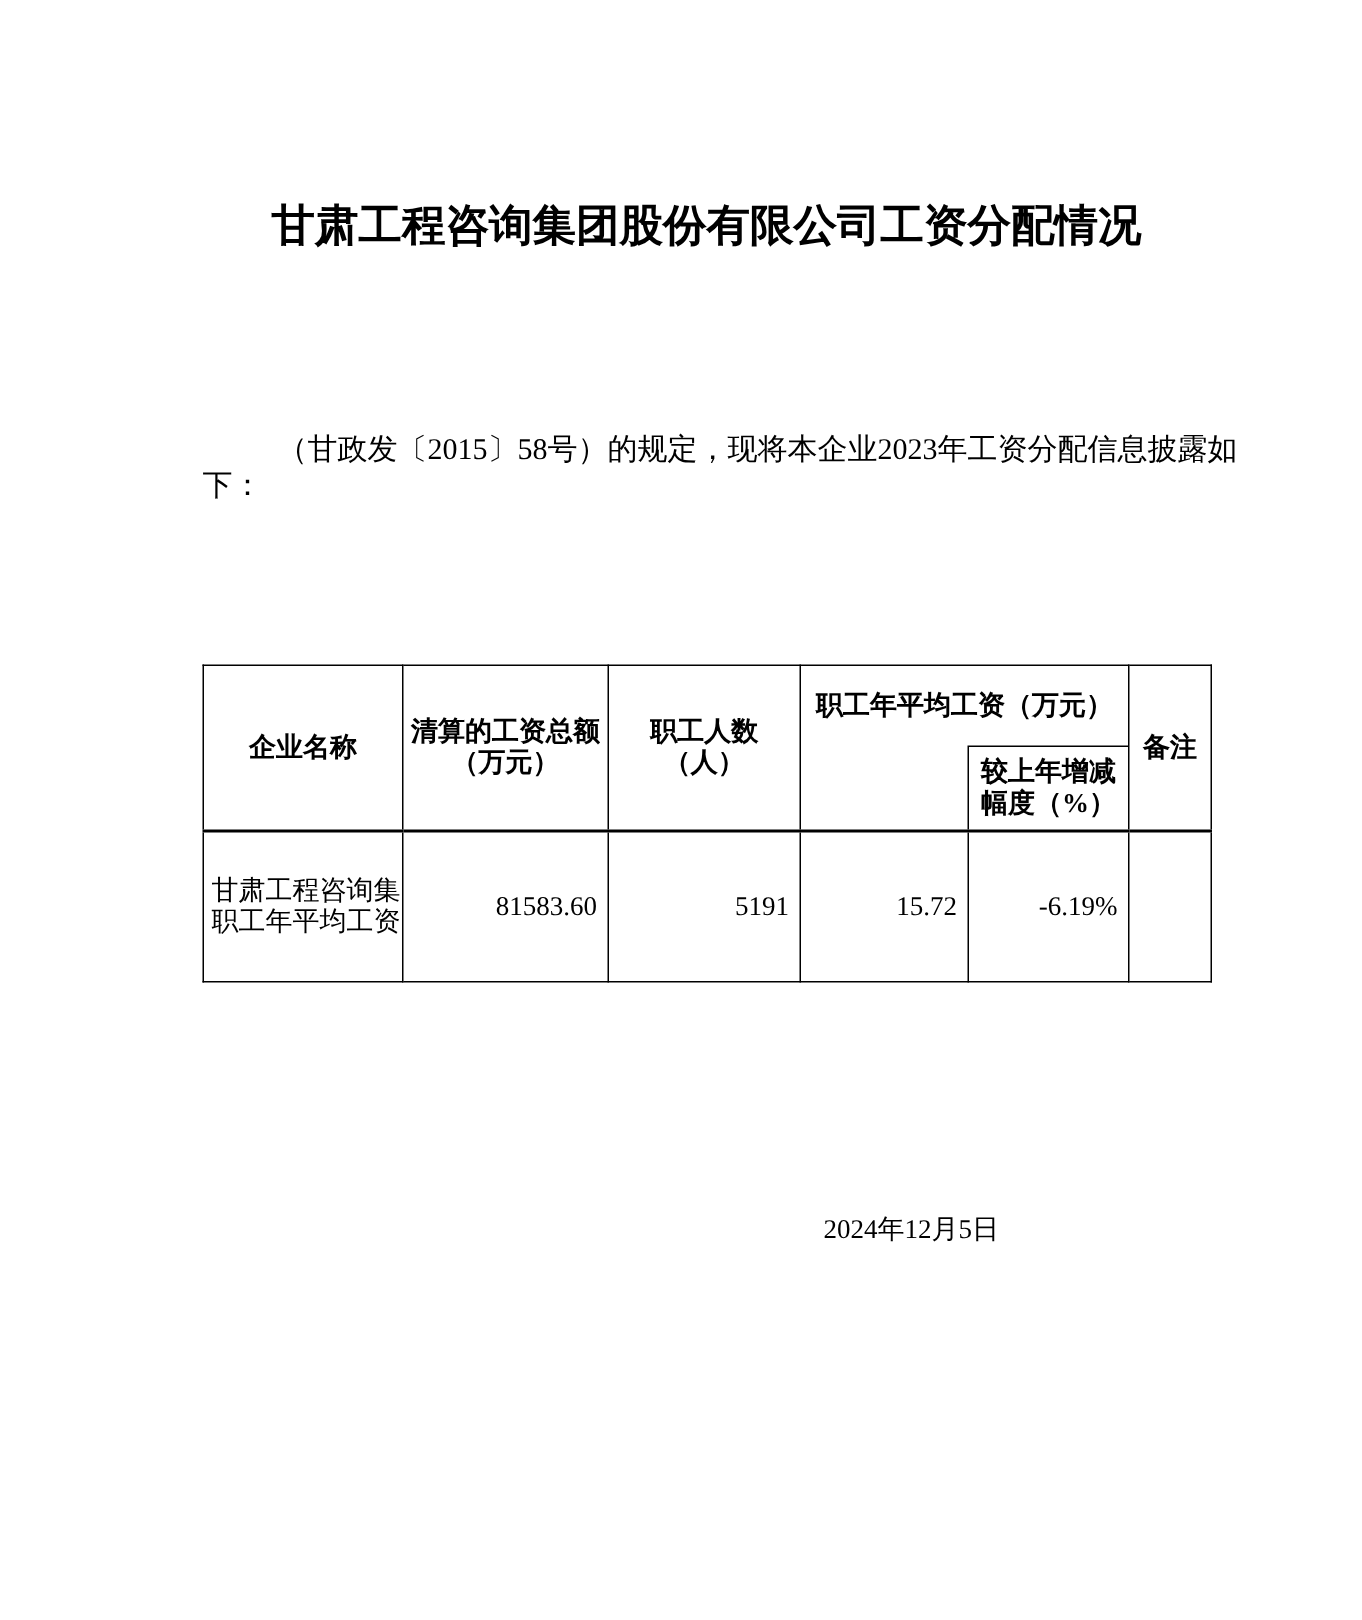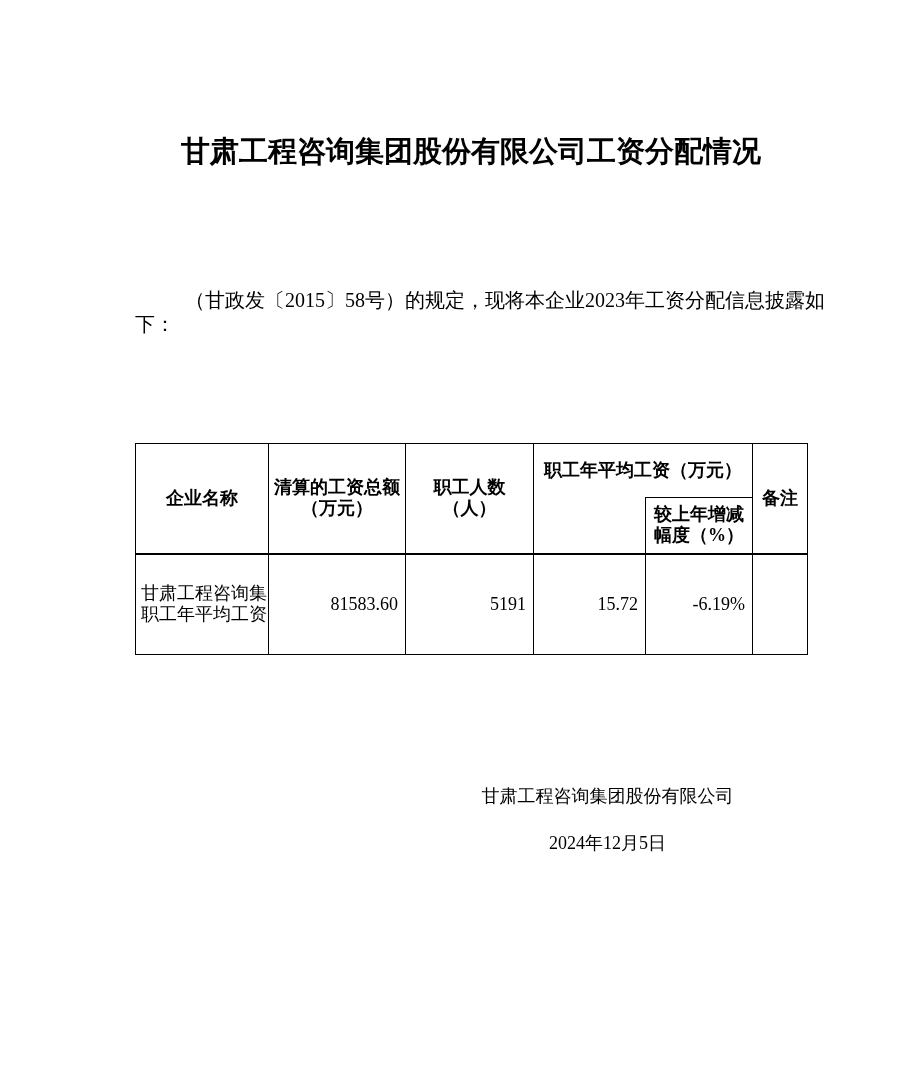--- a/index.html
+++ b/index.html
@@ -116,17 +116,16 @@
         <td class="num">81583.60</td>
         <td class="num">5191</td>
         <td class="num">15.72</td>
         <td class="num">-6.19%</td>
         <td></td>
       </tr>
     </tbody>
   </table>
 
   <div class="footer-block">
-    <div class="footer-company">甘肃工程咨询集团股份有限公司</div>
     <div class="footer-date">2024年12月5日</div>
   </div>
 
 </div>
 
 </body></html>

